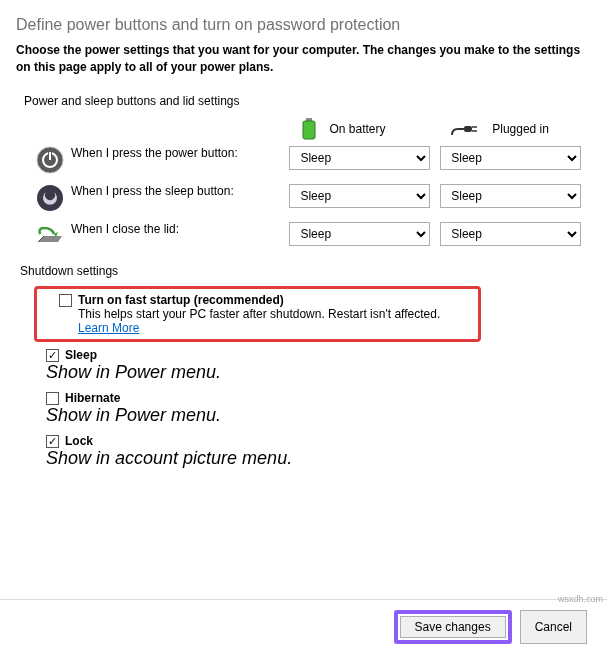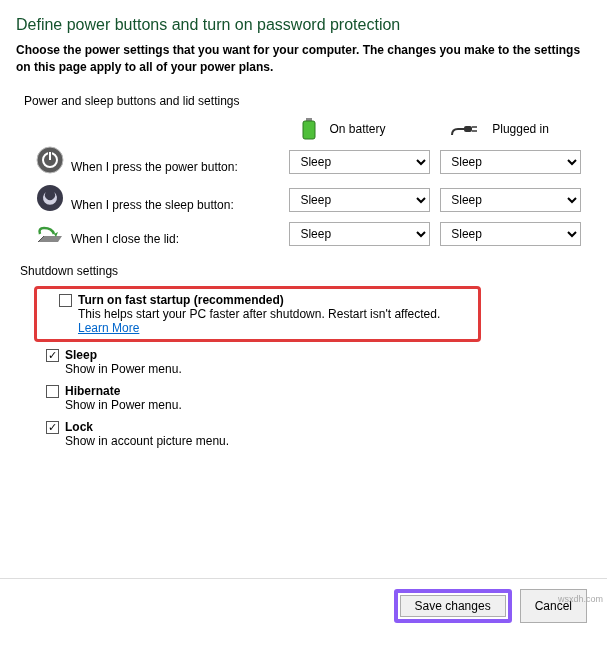--- a/index.html
+++ b/index.html
@@ -7,21 +7,21 @@
       font-family: "Segoe UI", Tahoma, sans-serif;
       font-size: 12px;
       color: #000;
       background: #fff;
       margin: 0;
       padding: 0;
       width: 607px;
     }
     .container { padding: 16px 16px 0 16px; }
     .heading {
-      color: #14532d;
+      color: #737373;
       font-size: 16px;
       font-weight: 400;
       margin: 0 0 8px 0;
     }
     .desc {
       font-size: 12px;
       margin: 0 0 18px 0;
       line-height: 1.4;
       font-weight: bold;
     }
@@ -42,40 +42,40 @@
     .sel {
       width: 144px;
       height: 24px;
       border: 1px solid #adadad;
       background: #fff;
       font-family: inherit;
       font-size: 12px;
       padding: 0 6px;
       margin-right: 10px;
     }
-    .row { display:flex; align-items:flex-end; margin-bottom:10px; }
+    .row { display:flex; align-items:flex-start; margin-bottom:10px; }
     .row .icon-cell { width: 42px; display:flex; justify-content:center; margin-left: 14px; }
     .row-label { width: 224px; }
     .shutdown-label { font-size:12px; margin: 18px 0 8px 4px; }
     .highlight-box {
       border: 3px solid #e03a3a;
       border-radius: 4px;
       padding: 4px 22px;
       margin: 0 110px 6px 18px;
     }
     .cb-row { display:flex; align-items:flex-start; margin-left: 0; }
     .cb {
       width: 13px; height: 13px; border:1px solid #555; margin: 1px 6px 0 0; flex:none;
       display:flex; align-items:center; justify-content:center;
       font-size: 11px; line-height:1;
     }
     .cb.checked::after { content:"✓"; color:#000; }
     .cb-block { margin-left: 30px; margin-bottom: 8px; }
     .cb-title { font-weight: 600; }
-    .cb-sub { margin-left: 19px; font-size:12px; }
+    .cb-sub { font-size:18px;font-style:italic; }
     .link { color: #0066cc; text-decoration: underline; cursor:pointer; }
     .footer {
       border-top: 1px solid #ddd;
       margin-top: 130px;
       padding: 10px 20px 16px 0;
       display:flex; justify-content:flex-end; gap:8px;
     }
     .btn {
       font-family: inherit; font-size:12px;
       padding: 3px 14px;

